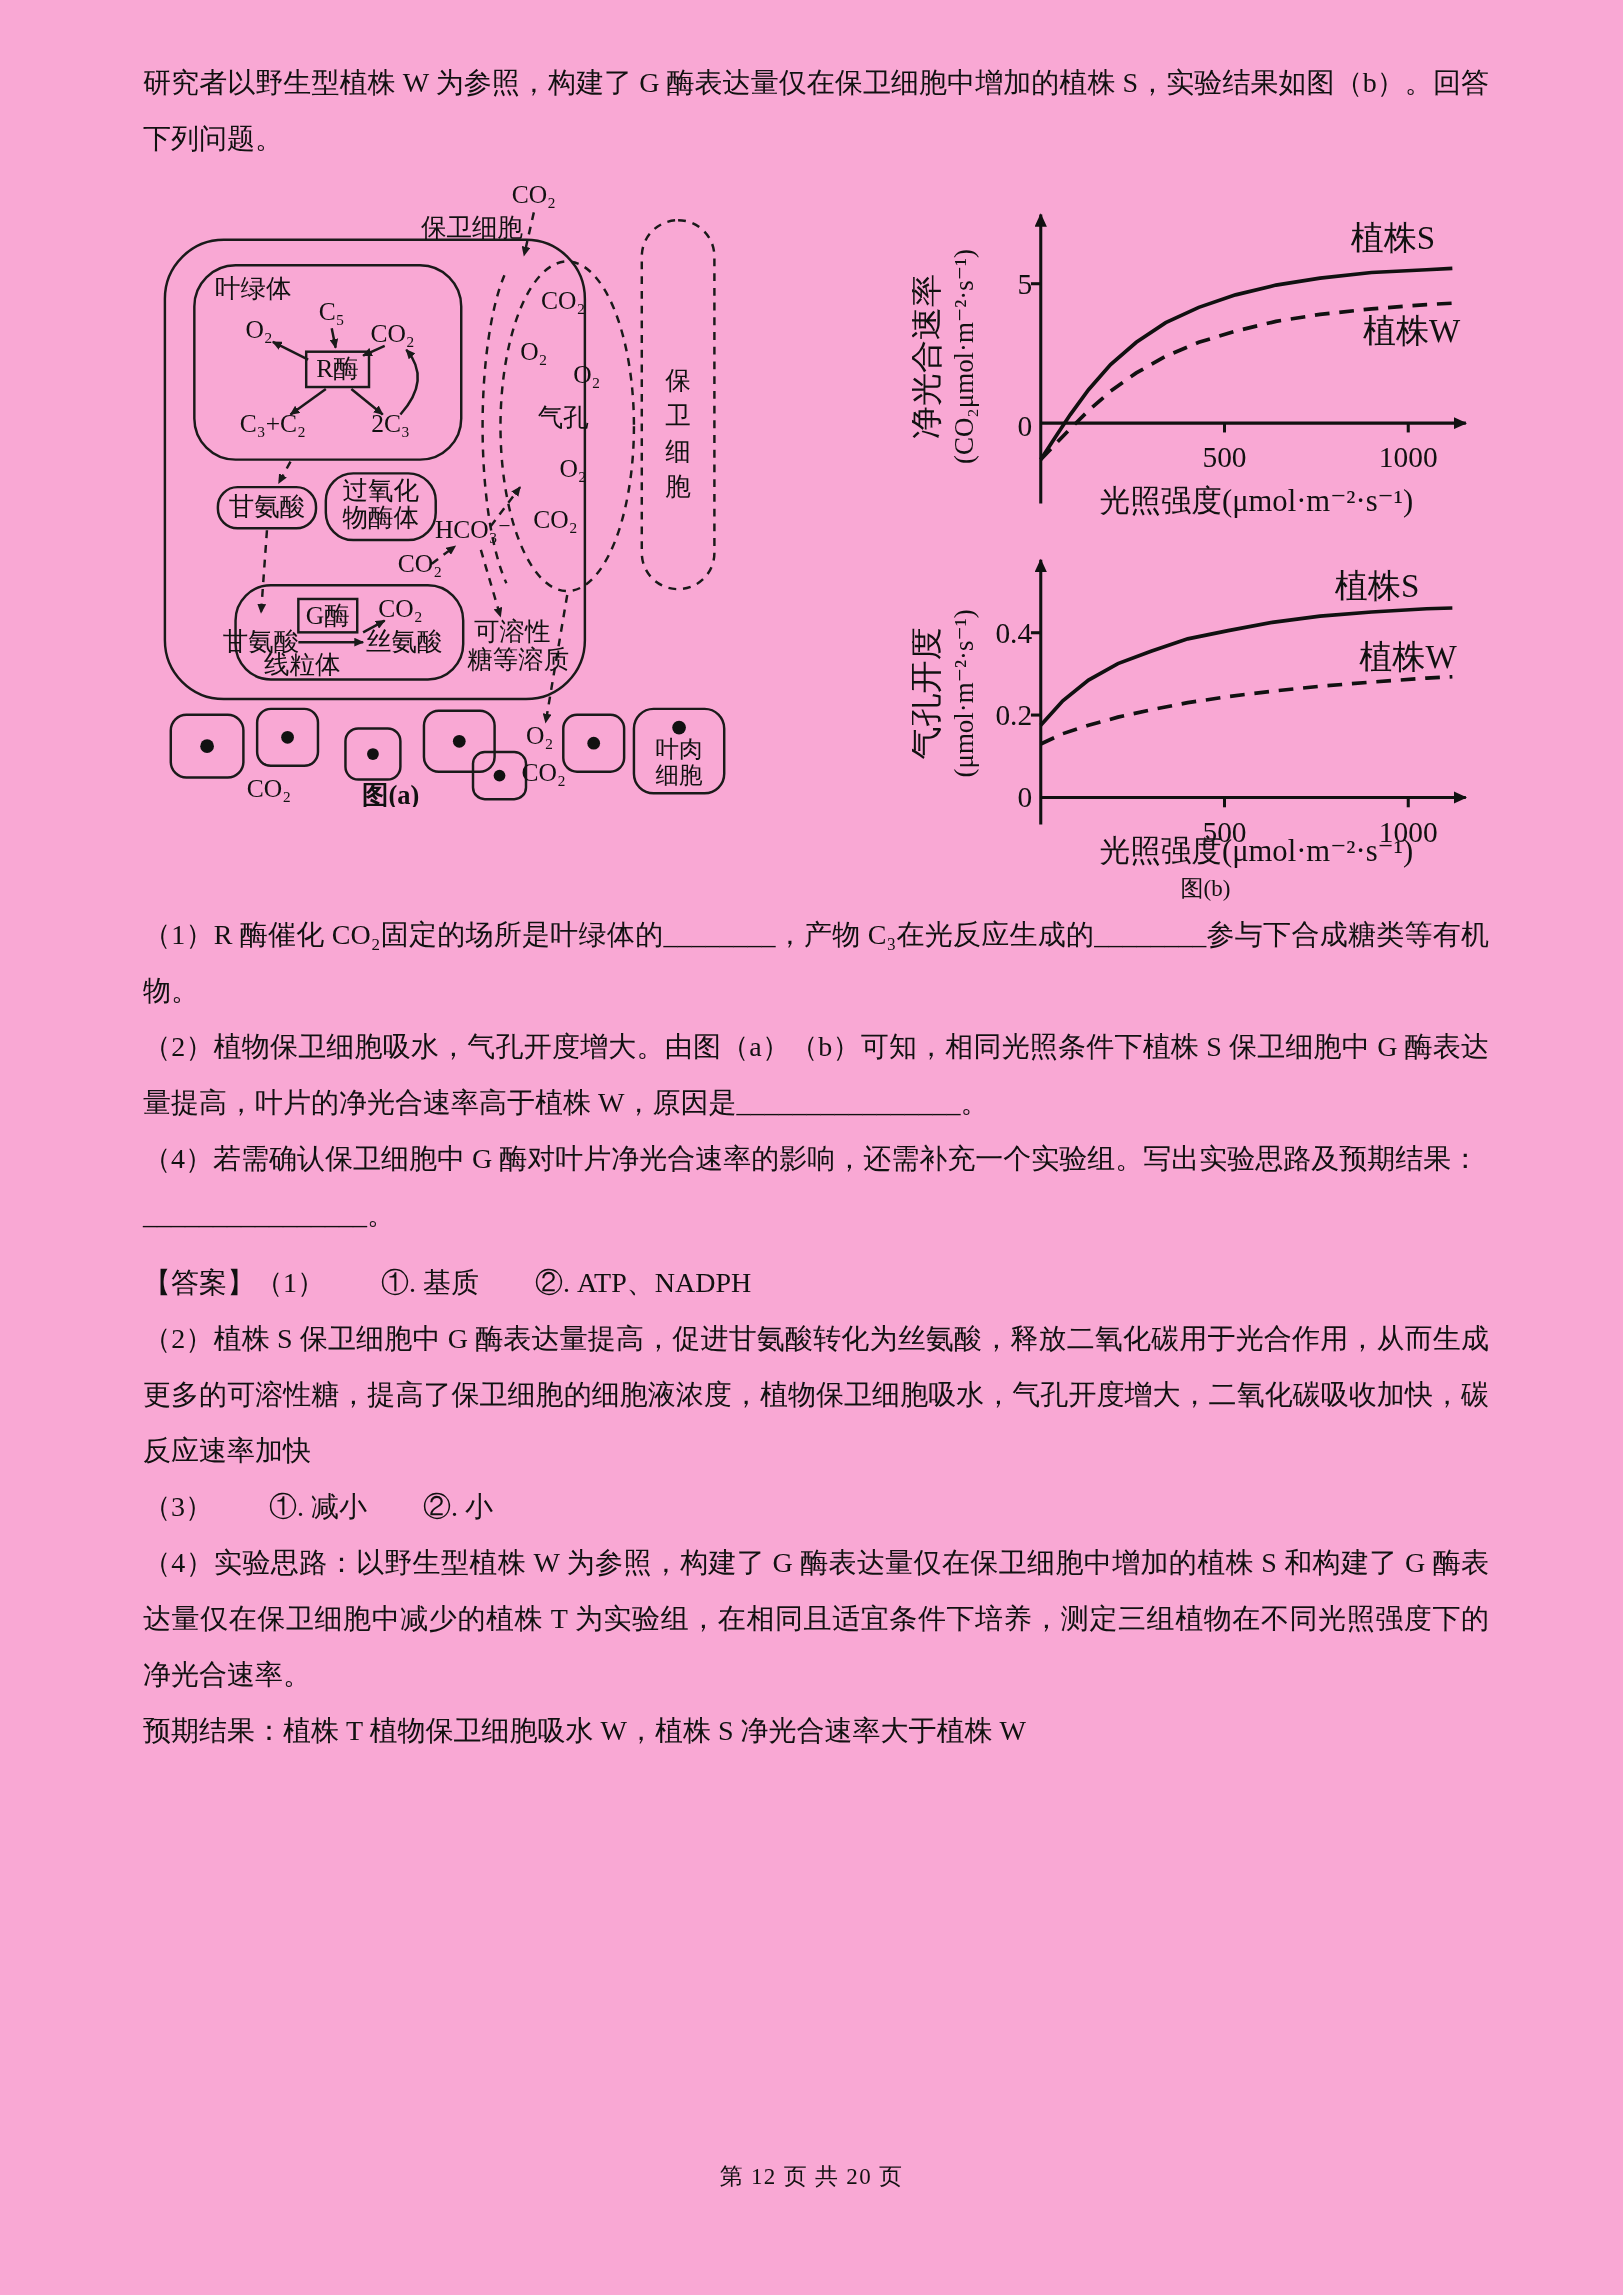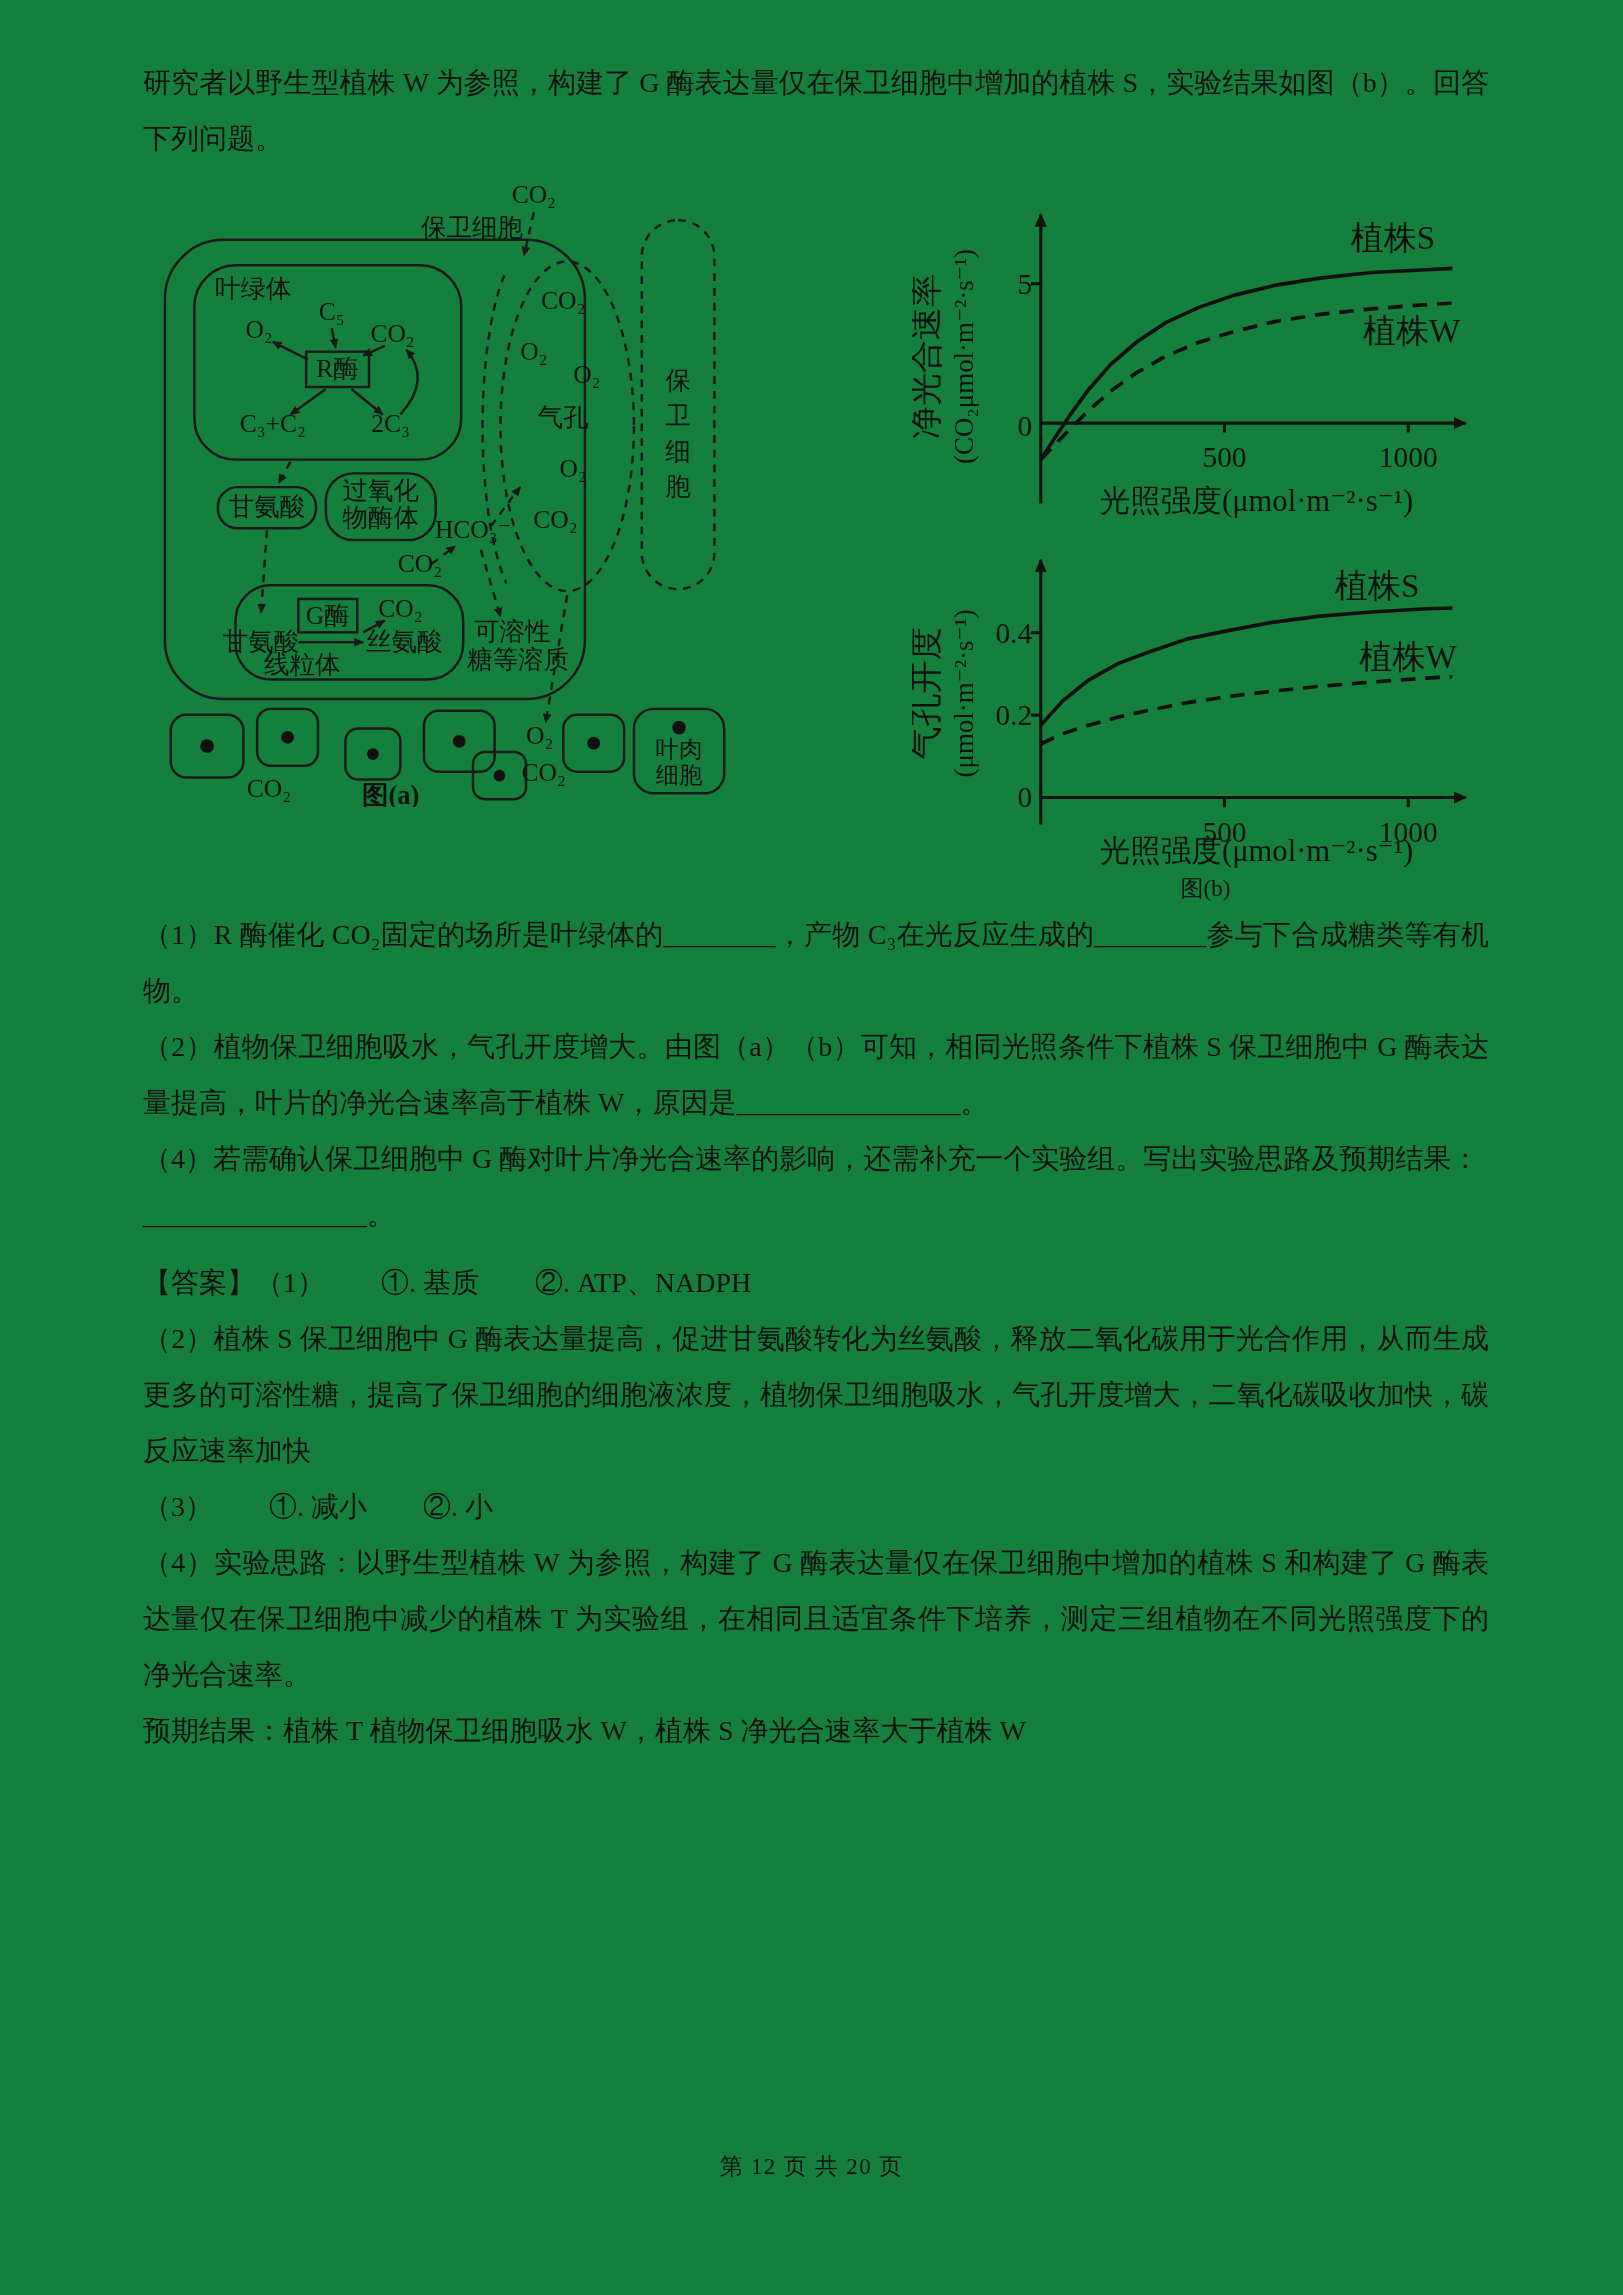--- a/index.html
+++ b/index.html
@@ -1,28 +1,28 @@
 <!DOCTYPE html>
 <html style="font-size:10.5px"><head>
 <meta charset="utf-8">
 <style>
   html,body{margin:0;padding:0;background:#ffffff;}
-  .page{position:relative;width:1623px;height:2295px;background:#15803d;overflow:hidden;
+  .page{position:relative;width:1623px;height:2295px;background:#f9a8d4;overflow:hidden;
         font-family:"Liberation Serif","DejaVu Serif",serif;color:#111;}
   .content{padding:55px 134px 0 143px;}
   p.para{margin:0;font-size:28px;line-height:2.0;text-align:justify;word-break:break-all;}
   p.tight{text-align:left;}
   .figure-row{display:flex;align-items:flex-start;margin:11.8px 0 3.9px 0;}
   .figa-wrap{width:766px;flex:0 0 auto;}
   svg.figa{width:766px;height:628px;display:block;}
   .figb{width:581px;flex:0 0 auto;display:flex;flex-direction:column;align-items:center;margin-top:6.5px;}
   svg.chart{width:576px;height:343px;display:block;}
   .figb-caption{font-size:23px;margin-top:1.3px;margin-left:12px;}
   .answers{margin-top:11.8px;}
-  .footer{position:absolute;left:0;right:0;bottom:113px;text-align:center;font-size:23px;letter-spacing:1.3px;}
+  .footer{position:absolute;left:0;right:0;bottom:103px;text-align:center;font-size:23px;letter-spacing:1.3px;}
   svg text{font-family:"Liberation Serif","DejaVu Serif",serif;fill:#111;stroke:none;}
 </style>
 </head>
 <body>
 
 <div class="page">
   <div class="content">
 
     <p class="para">研究者以野生型植株 W 为参照，构建了 G 酶表达量仅在保卫细胞中增加的植株 S，实验结果如图（b）。回答下列问题。</p>
 

